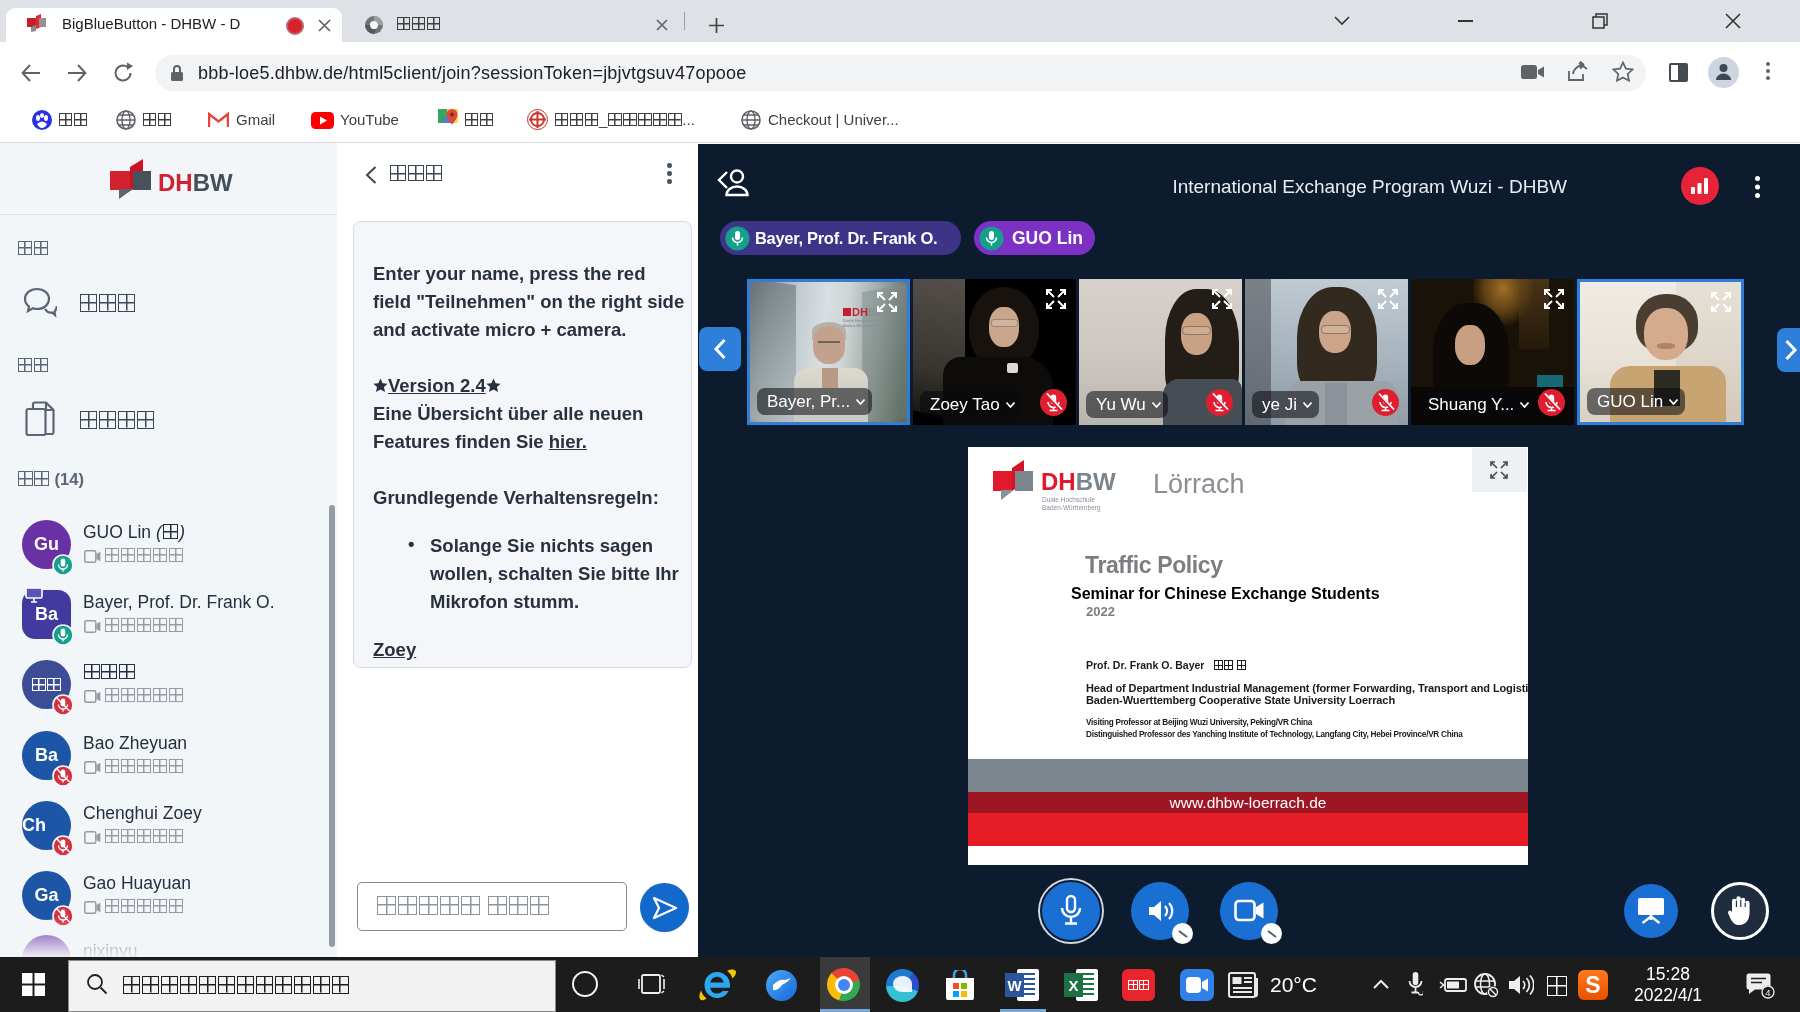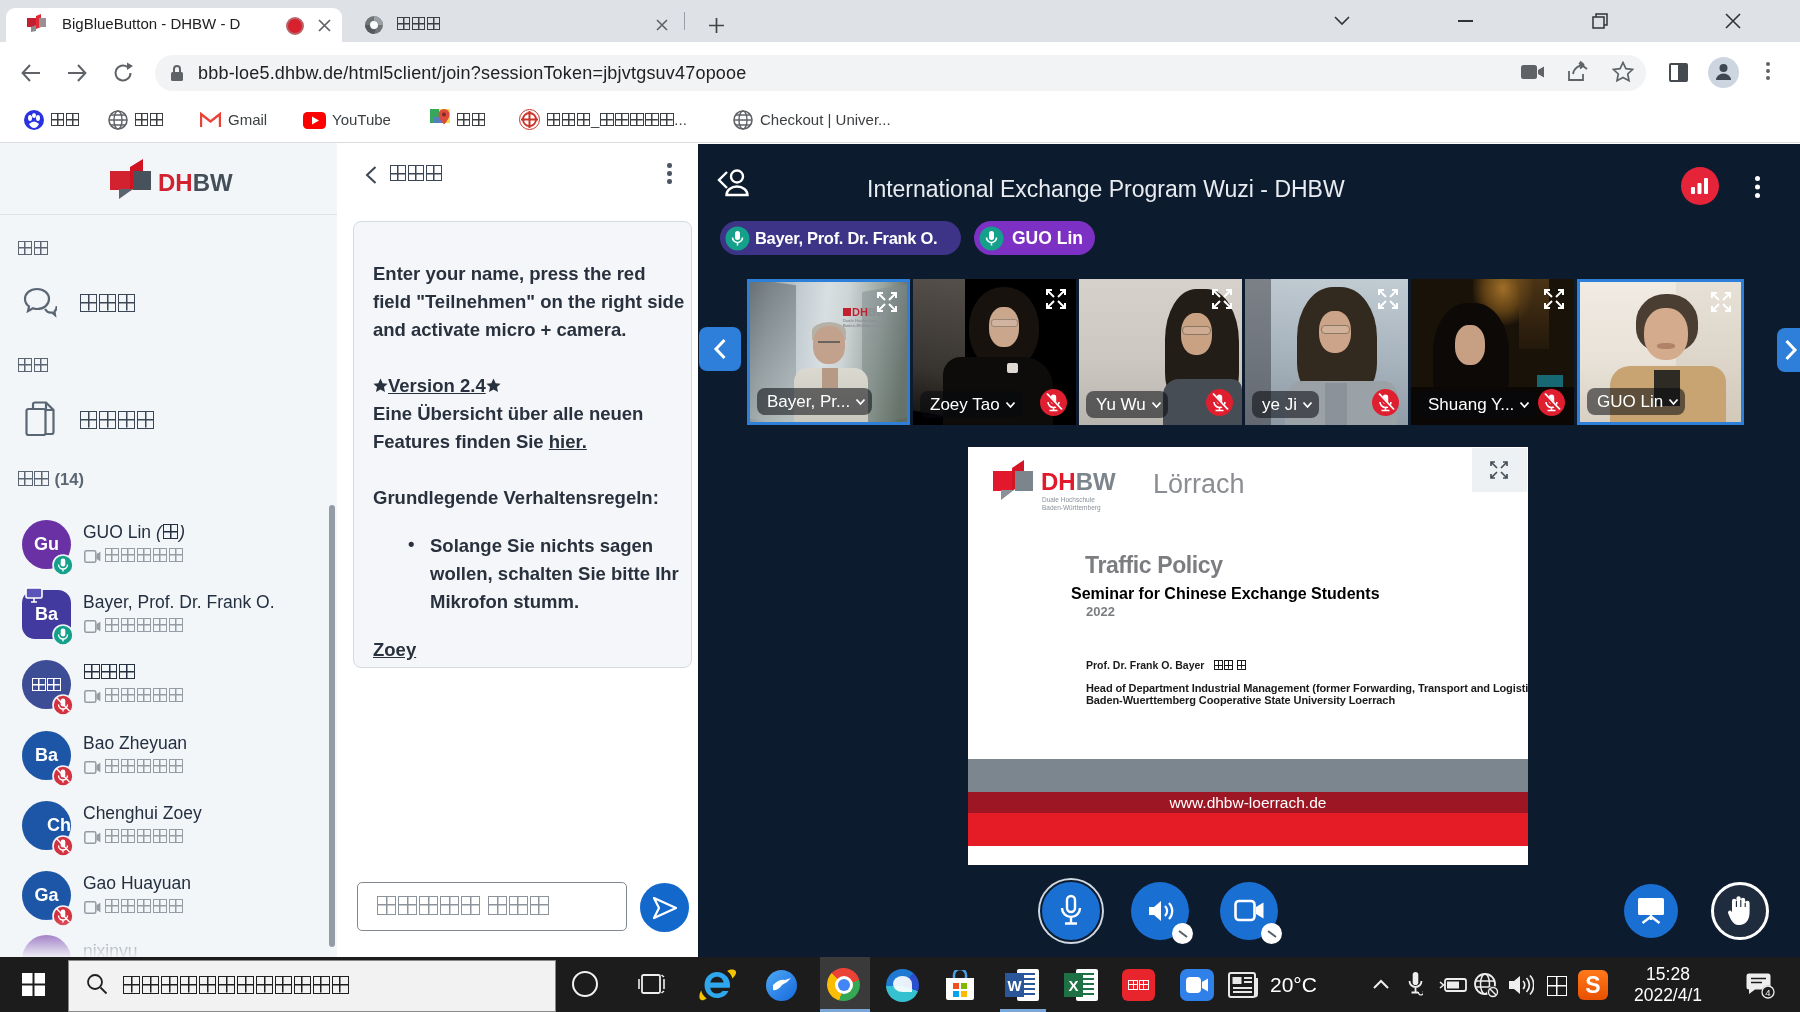--- a/index.html
+++ b/index.html
@@ -87,21 +87,21 @@
     <rect x="3" y="3" width="7" height="15" fill="#fff"></rect>
   </svg>
 <div class="abs" style="left:1708px;top:57px;width:31px;height:31px;border-radius:50%;background:#cdd6e0"></div>
 <svg class="abs" style="left:1715px;top:63px" width="17" height="19" viewBox="0 0 17 19">
     <circle cx="8.5" cy="5" r="4" fill="#3d4852"></circle>
     <path d="M1 17 a7.5 6.5 0 0 1 15 0 Z" fill="#3d4852"></path>
   </svg>
 <div class="abs" style="left:1766px;top:62px;width:4px;height:4px;border-radius:50%;background:#5f6368;box-shadow:0 7px 0 #5f6368,0 14px 0 #5f6368"></div>
 
 <div class="abs" id="bkbar" style="left:0;top:97px;width:1800px;height:46px;background:#fff;border-bottom:1px solid #dadce0"></div>
-<div class="abs" id="bookmarks" style="left:0;top:97px;width:1542px;height:45px;font-size:15px;color:#3c4043">
+<div class="abs" id="bookmarks" style="left:8px;top:97px;width:1542px;height:45px;font-size:15px;color:#3c4043">
   <svg class="abs" style="left:24px;top:13px" width="20" height="20" viewBox="0 0 20 20">
       <circle cx="10" cy="10" r="10" fill="#2932e1"></circle>
       <ellipse cx="6" cy="8" rx="2" ry="3" fill="#fff"></ellipse>
       <ellipse cx="14" cy="8" rx="2" ry="3" fill="#fff"></ellipse>
       <ellipse cx="10" cy="5.5" rx="2" ry="2.6" fill="#fff"></ellipse>
       <path d="M5 14 q5 -5 10 0 q-2 4 -5 4 q-3 0 -5 -4" fill="#fff"></path>
     </svg>
   <div class="abs" style="left:50px;top:14px;--c:#3c4043"><span class="cj"></span><span class="cj"></span></div>
   <svg class="abs" style="left:108px;top:13px" width="20" height="20" viewBox="0 0 20 20">
       <circle cx="10" cy="10" r="9" fill="none" stroke="#5f6368" stroke-width="1.6"></circle>
@@ -219,21 +219,21 @@
         <rect x="8.7" y="4.5" width="4.6" height="8" rx="2.3" fill="#fff"></rect>
         <path d="M6.5 10.5 a4.5 4.5 0 0 0 9 0 M11 15 V17.5 M4.5 3.5 L17.5 17" stroke="#fff" stroke-width="1.4" fill="none"></path>
       </svg>
   <div class="abs" style="left:83px;top:590px;font-size:17.5px;color:#243040">Bao Zheyuan</div>
   <svg class="abs" style="left:84px;top:618px" width="17" height="13" viewBox="0 0 17 13">
         <rect x="0.8" y="0.8" width="11" height="11.4" rx="1.5" fill="none" stroke="#969ca4" stroke-width="1.5"></rect>
         <polygon points="12.5,4 16.4,1.8 16.4,11.2 12.5,9" fill="#969ca4"></polygon>
       </svg>
   <div class="abs" style="left:104px;top:615px;font-size:16px;color:#969ca4"><span class="cj"></span><span class="cj"></span><span class="cj"></span><span class="cj"></span><span class="cj"></span></div>
 
-  <div class="abs" style="left:22px;top:658px;width:49px;height:49px;border-radius:50%;background:#1d56a6;color:#fff;font-weight:bold;font-size:18px;text-align:right;line-height:49px">Ch</div>
+  <div class="abs" style="left:22px;top:658px;width:49px;height:49px;border-radius:50%;background:#1d56a6;color:#fff;font-weight:bold;font-size:18px;text-align:left;line-height:49px">Ch</div>
   <svg class="abs" style="left:52px;top:692px" width="22" height="22" viewBox="0 0 22 22">
         <circle cx="11" cy="11" r="10" fill="#d33240" stroke="#f3f6f9" stroke-width="1.6"></circle>
         <rect x="8.7" y="4.5" width="4.6" height="8" rx="2.3" fill="#fff"></rect>
         <path d="M6.5 10.5 a4.5 4.5 0 0 0 9 0 M11 15 V17.5 M4.5 3.5 L17.5 17" stroke="#fff" stroke-width="1.4" fill="none"></path>
       </svg>
   <div class="abs" style="left:83px;top:660px;font-size:17.5px;color:#243040">Chenghui Zoey</div>
   <svg class="abs" style="left:84px;top:688px" width="17" height="13" viewBox="0 0 17 13">
         <rect x="0.8" y="0.8" width="11" height="11.4" rx="1.5" fill="none" stroke="#969ca4" stroke-width="1.5"></rect>
         <polygon points="12.5,4 16.4,1.8 16.4,11.2 12.5,9" fill="#969ca4"></polygon>
       </svg>
@@ -285,21 +285,21 @@
       <path d="M2 2 L24 12 L2 22 L7 12 Z" fill="none" stroke="#fff" stroke-width="2.2" stroke-linejoin="round"></path>
     </svg>
 </div>
 <div class="abs" id="main" style="left:698px;top:144px;width:1102px;height:813px;background:#0c1b2d;overflow:hidden">
 
   <svg class="abs" style="left:18px;top:22px" width="34" height="32" viewBox="0 0 34 32">
       <path d="M11 6 L3 14 L11 22" fill="none" stroke="#fff" stroke-width="2.4"></path>
       <circle cx="21" cy="10.5" r="6" fill="none" stroke="#fff" stroke-width="2.4"></circle>
       <path d="M10.5 29 a10.5 8.5 0 0 1 21 0 Z" fill="none" stroke="#fff" stroke-width="2.4"></path>
     </svg>
-  <div class="abs" style="left:169px;top:32px;width:700px;text-align:left;font-size:23px;color:#e9edf2">International Exchange Program Wuzi - DHBW</div>
+  <div class="abs" style="left:169px;top:32px;width:700px;text-align:right;font-size:19px;color:#e9edf2">International Exchange Program Wuzi - DHBW</div>
   <div class="abs" style="left:983px;top:23px;width:38px;height:38px;border-radius:50%;background:#e5243a"></div>
   <svg class="abs" style="left:992px;top:32px" width="20" height="20" viewBox="0 0 20 20">
       <rect x="1" y="11" width="4" height="7" rx="1" fill="#fff"></rect>
       <rect x="7.5" y="7" width="4" height="11" rx="1" fill="#fff"></rect>
       <rect x="14" y="2" width="4" height="16" rx="1" fill="#fff"></rect>
     </svg>
   <div class="abs" style="left:1057px;top:32px;width:5px;height:5px;border-radius:50%;background:#fff;box-shadow:0 8.5px 0 #fff,0 17px 0 #fff"></div>
 
   <div class="abs" style="left:22px;top:77px;width:241px;height:34px;border-radius:17px;background:#3d3488"></div>
   <svg class="abs" style="left:27px;top:82px" width="25" height="25" viewBox="0 0 25 25">
@@ -472,20 +472,21 @@
     <div class="abs" style="left:185px;top:22px;font-size:27px;color:#8a8d92">Lörrach</div>
     <div class="abs" style="left:504px;top:1px;width:55px;height:44px;background:#eef1f3"></div>
     <svg class="abs" style="left:519px;top:11px" width="24" height="24" viewBox="0 0 24 24">
         <path d="M14 10 L20 4 M20 8 V4 H16 M10 14 L4 20 M4 16 V20 H8 M14 14 L20 20 M20 16 V20 H16 M10 10 L4 4 M4 8 V4 H8" stroke="#475059" stroke-width="1.7" fill="none"></path>
       </svg>
     <div class="abs" style="left:117px;top:105px;font-size:23px;font-weight:bold;color:#7b7d80;letter-spacing:-.4px">Traffic Policy</div>
     <div class="abs" style="left:103px;top:138px;font-size:16px;font-weight:bold;color:#000000;white-space:nowrap">Seminar for Chinese Exchange Students</div>
     <div class="abs" style="left:118px;top:157px;font-size:13px;font-weight:bold;color:#7b7d80">2022</div>
     <div class="abs" style="left:118px;top:212px;font-size:10.5px;font-weight:bold;color:#1a1a1a;--c:#1a1a1a">Prof. Dr. Frank O. Bayer &nbsp; <span class="cjs"></span><span class="cjs"></span> <span class="cjs"></span></div>
     <div class="abs" style="left:118px;top:236px;font-size:11px;font-weight:bold;color:#1a1a1a;line-height:11.5px;letter-spacing:-.1px;white-space:nowrap">Head of Department Industrial Management (former Forwarding, Transport and Logistics)<br>Baden-Wuerttemberg Cooperative State University Loerrach</div>
+    <div class="abs" style="left:118px;top:270px;font-size:8.2px;font-weight:bold;color:#1a1a1a;line-height:12px;letter-spacing:-.25px;white-space:nowrap">Visiting Professor at Beijing Wuzi University, Peking/VR China<br>Distinguished Professor des Yanching Institute of Technology, Langfang City, Hebei Province/VR China</div>
     <div class="abs" style="left:0;top:312px;width:560px;height:33px;background:#7c868e"></div>
     <div class="abs" style="left:0;top:345px;width:560px;height:21px;background:#9d1623;color:#fff;text-align:center;font-size:15.5px;line-height:21px">www.dhbw-loerrach.de</div>
     <div class="abs" style="left:0;top:366px;width:560px;height:33px;background:#e51c25"></div>
   </div>
 
   <div class="abs" style="left:342px;top:736px;width:62px;height:62px;border-radius:50%;background:#1a6fd3;border:2px solid #0c1b2d;box-shadow:0 0 0 2px #cfd8e3"></div>
   <svg class="abs" style="left:361px;top:750px" width="24" height="34" viewBox="0 0 24 34">
       <rect x="8" y="2" width="8" height="16" rx="4" fill="none" stroke="#fff" stroke-width="2.4"></rect>
       <path d="M3 14 a9 9 0 0 0 18 0 M12 23 V29 M6 29.5 H18" stroke="#fff" stroke-width="2.4" fill="none"></path>
     </svg>

